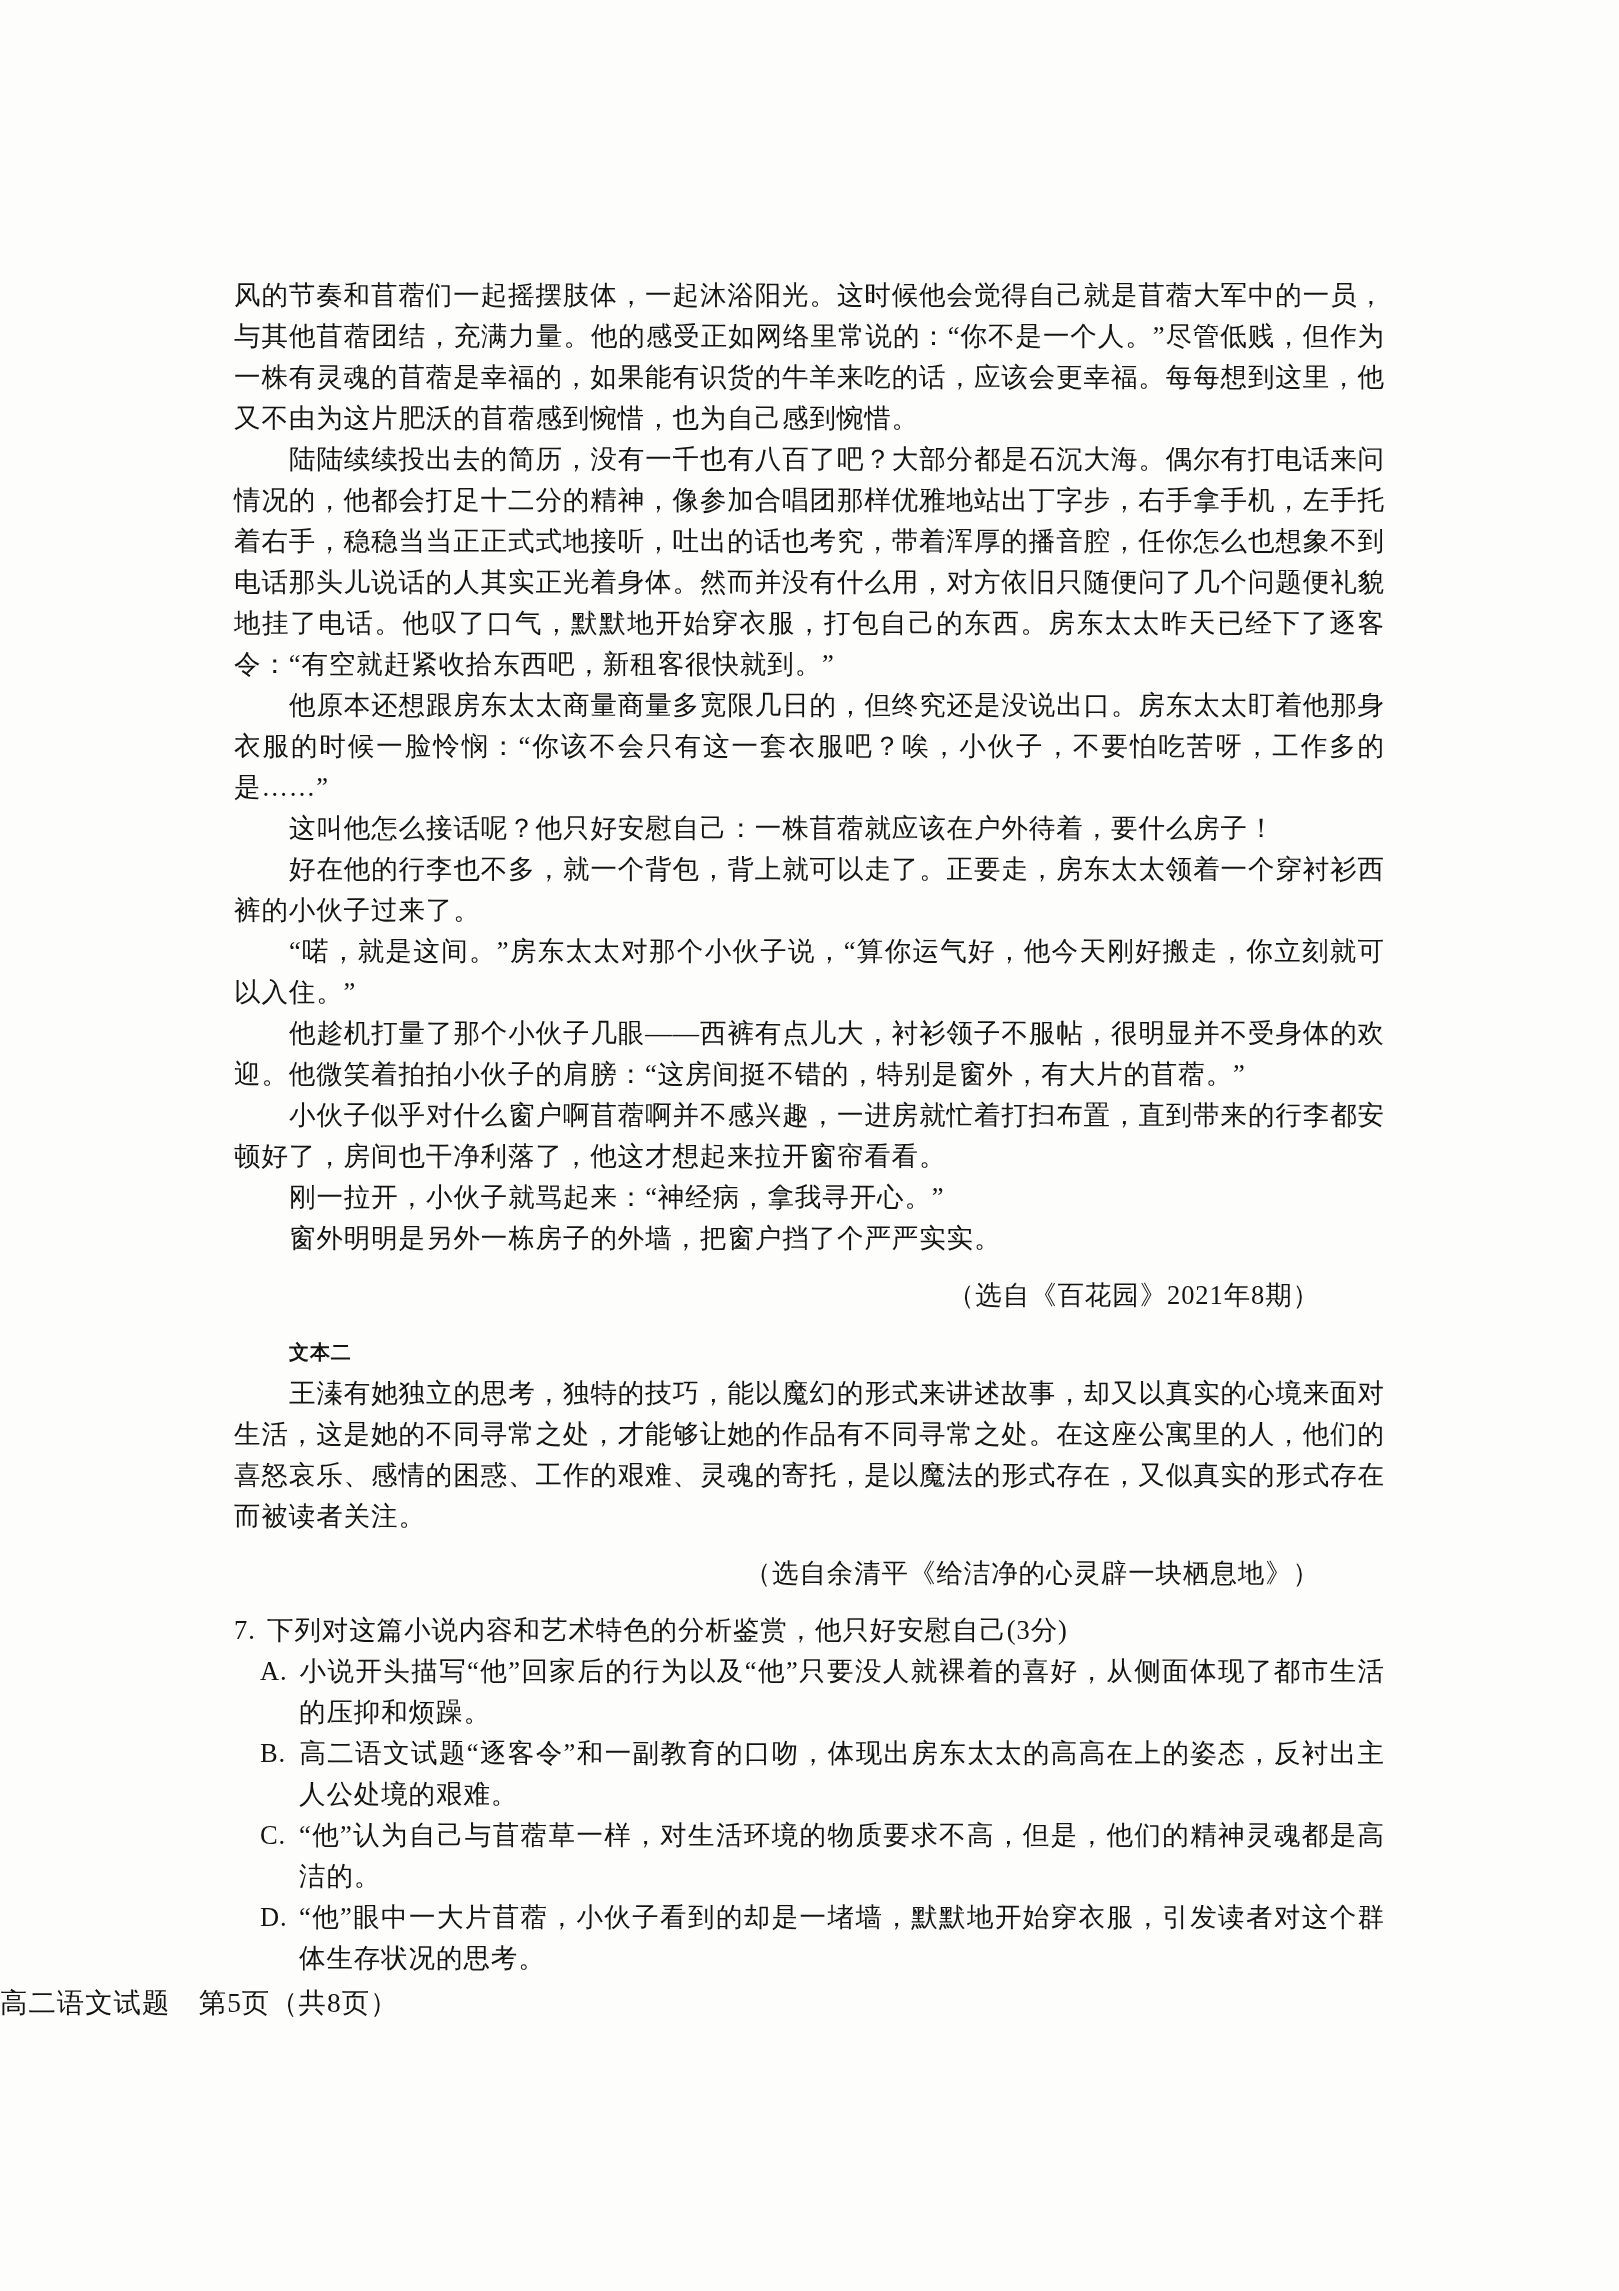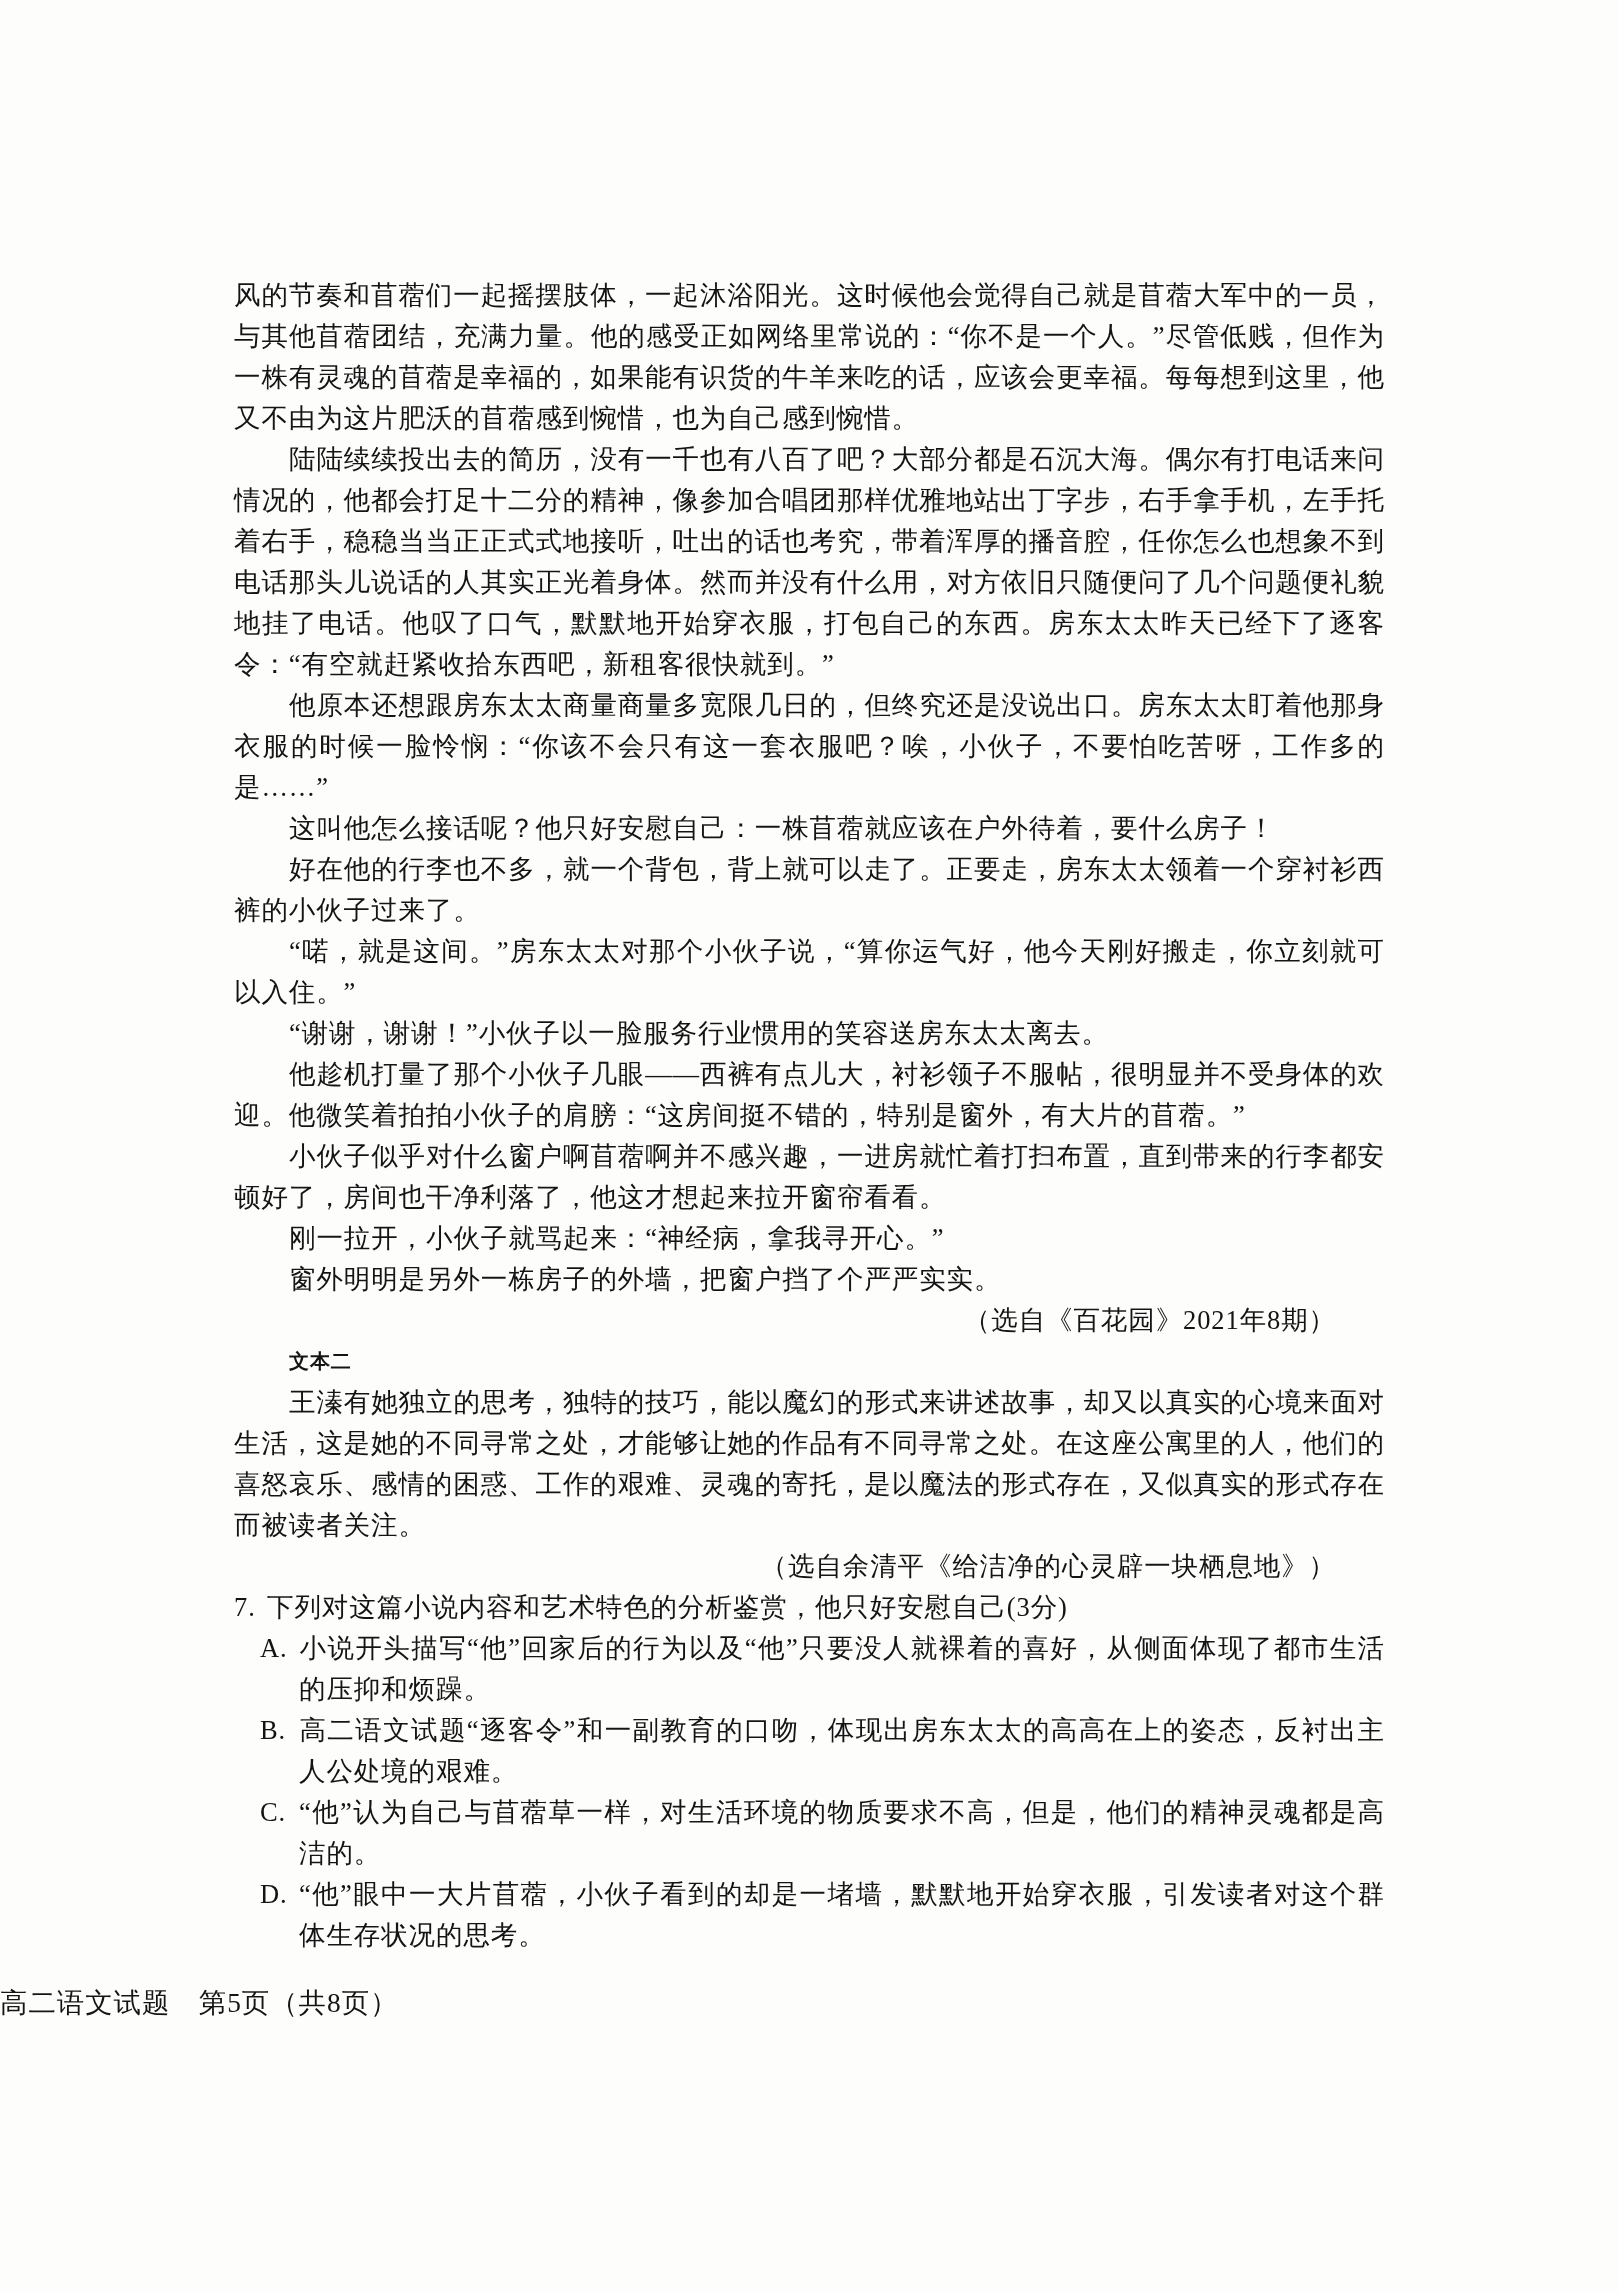--- a/index.html
+++ b/index.html
@@ -30,21 +30,21 @@
     text-align: justify;
   }
   .para {
     margin: 0;
     text-indent: 55px;
   }
   .para.flush {
     text-indent: 0;
   }
   .attribution {
-    margin: 0;
+    margin: 16px;
     text-align: right;
     padding-right: 49px;
   }
   .text2-heading {
     margin: 0;
     text-indent: 55px;
     font-family: "Liberation Sans", "DejaVu Sans", sans-serif;
     font-weight: 700;
     font-size: 20px;
     line-height: 41px;
@@ -83,21 +83,20 @@
 <div class="sheet">
 
   <div class="content">
 
     <p class="para flush">风的节奏和苜蓿们一起摇摆肢体，一起沐浴阳光。这时候他会觉得自己就是苜蓿大军中的一员，与其他苜蓿团结，充满力量。他的感受正如网络里常说的：“你不是一个人。”尽管低贱，但作为一株有灵魂的苜蓿是幸福的，如果能有识货的牛羊来吃的话，应该会更幸福。每每想到这里，他又不由为这片肥沃的苜蓿感到惋惜，也为自己感到惋惜。</p>
     <p class="para">陆陆续续投出去的简历，没有一千也有八百了吧？大部分都是石沉大海。偶尔有打电话来问情况的，他都会打足十二分的精神，像参加合唱团那样优雅地站出丁字步，右手拿手机，左手托着右手，稳稳当当正正式式地接听，吐出的话也考究，带着浑厚的播音腔，任你怎么也想象不到电话那头儿说话的人其实正光着身体。然而并没有什么用，对方依旧只随便问了几个问题便礼貌地挂了电话。他叹了口气，默默地开始穿衣服，打包自己的东西。房东太太昨天已经下了逐客令：“有空就赶紧收拾东西吧，新租客很快就到。”</p>
     <p class="para">他原本还想跟房东太太商量商量多宽限几日的，但终究还是没说出口。房东太太盯着他那身衣服的时候一脸怜悯：“你该不会只有这一套衣服吧？唉，小伙子，不要怕吃苦呀，工作多的是……”</p>
     <p class="para">这叫他怎么接话呢？他只好安慰自己：一株苜蓿就应该在户外待着，要什么房子！</p>
     <p class="para">好在他的行李也不多，就一个背包，背上就可以走了。正要走，房东太太领着一个穿衬衫西裤的小伙子过来了。</p>
     <p class="para">“喏，就是这间。”房东太太对那个小伙子说，“算你运气好，他今天刚好搬走，你立刻就可以入住。”</p>
-    <p class="para">“谢谢，谢谢！”小伙子以一脸服务行业惯用的笑容送房东太太离去。</p>
     <p class="para">他趁机打量了那个小伙子几眼——西裤有点儿大，衬衫领子不服帖，很明显并不受身体的欢迎。他微笑着拍拍小伙子的肩膀：“这房间挺不错的，特别是窗外，有大片的苜蓿。”</p>
     <p class="para">小伙子似乎对什么窗户啊苜蓿啊并不感兴趣，一进房就忙着打扫布置，直到带来的行李都安顿好了，房间也干净利落了，他这才想起来拉开窗帘看看。</p>
     <p class="para">刚一拉开，小伙子就骂起来：“神经病，拿我寻开心。”</p>
     <p class="para">窗外明明是另外一栋房子的外墙，把窗户挡了个严严实实。</p>
 
     <p class="attribution">（选自《百花园》2021年8期）</p>
 
     <p class="text2-heading">文本二</p>
 
     <p class="para">王溱有她独立的思考，独特的技巧，能以魔幻的形式来讲述故事，却又以真实的心境来面对生活，这是她的不同寻常之处，才能够让她的作品有不同寻常之处。在这座公寓里的人，他们的喜怒哀乐、感情的困惑、工作的艰难、灵魂的寄托，是以魔法的形式存在，又似真实的形式存在而被读者关注。</p>

